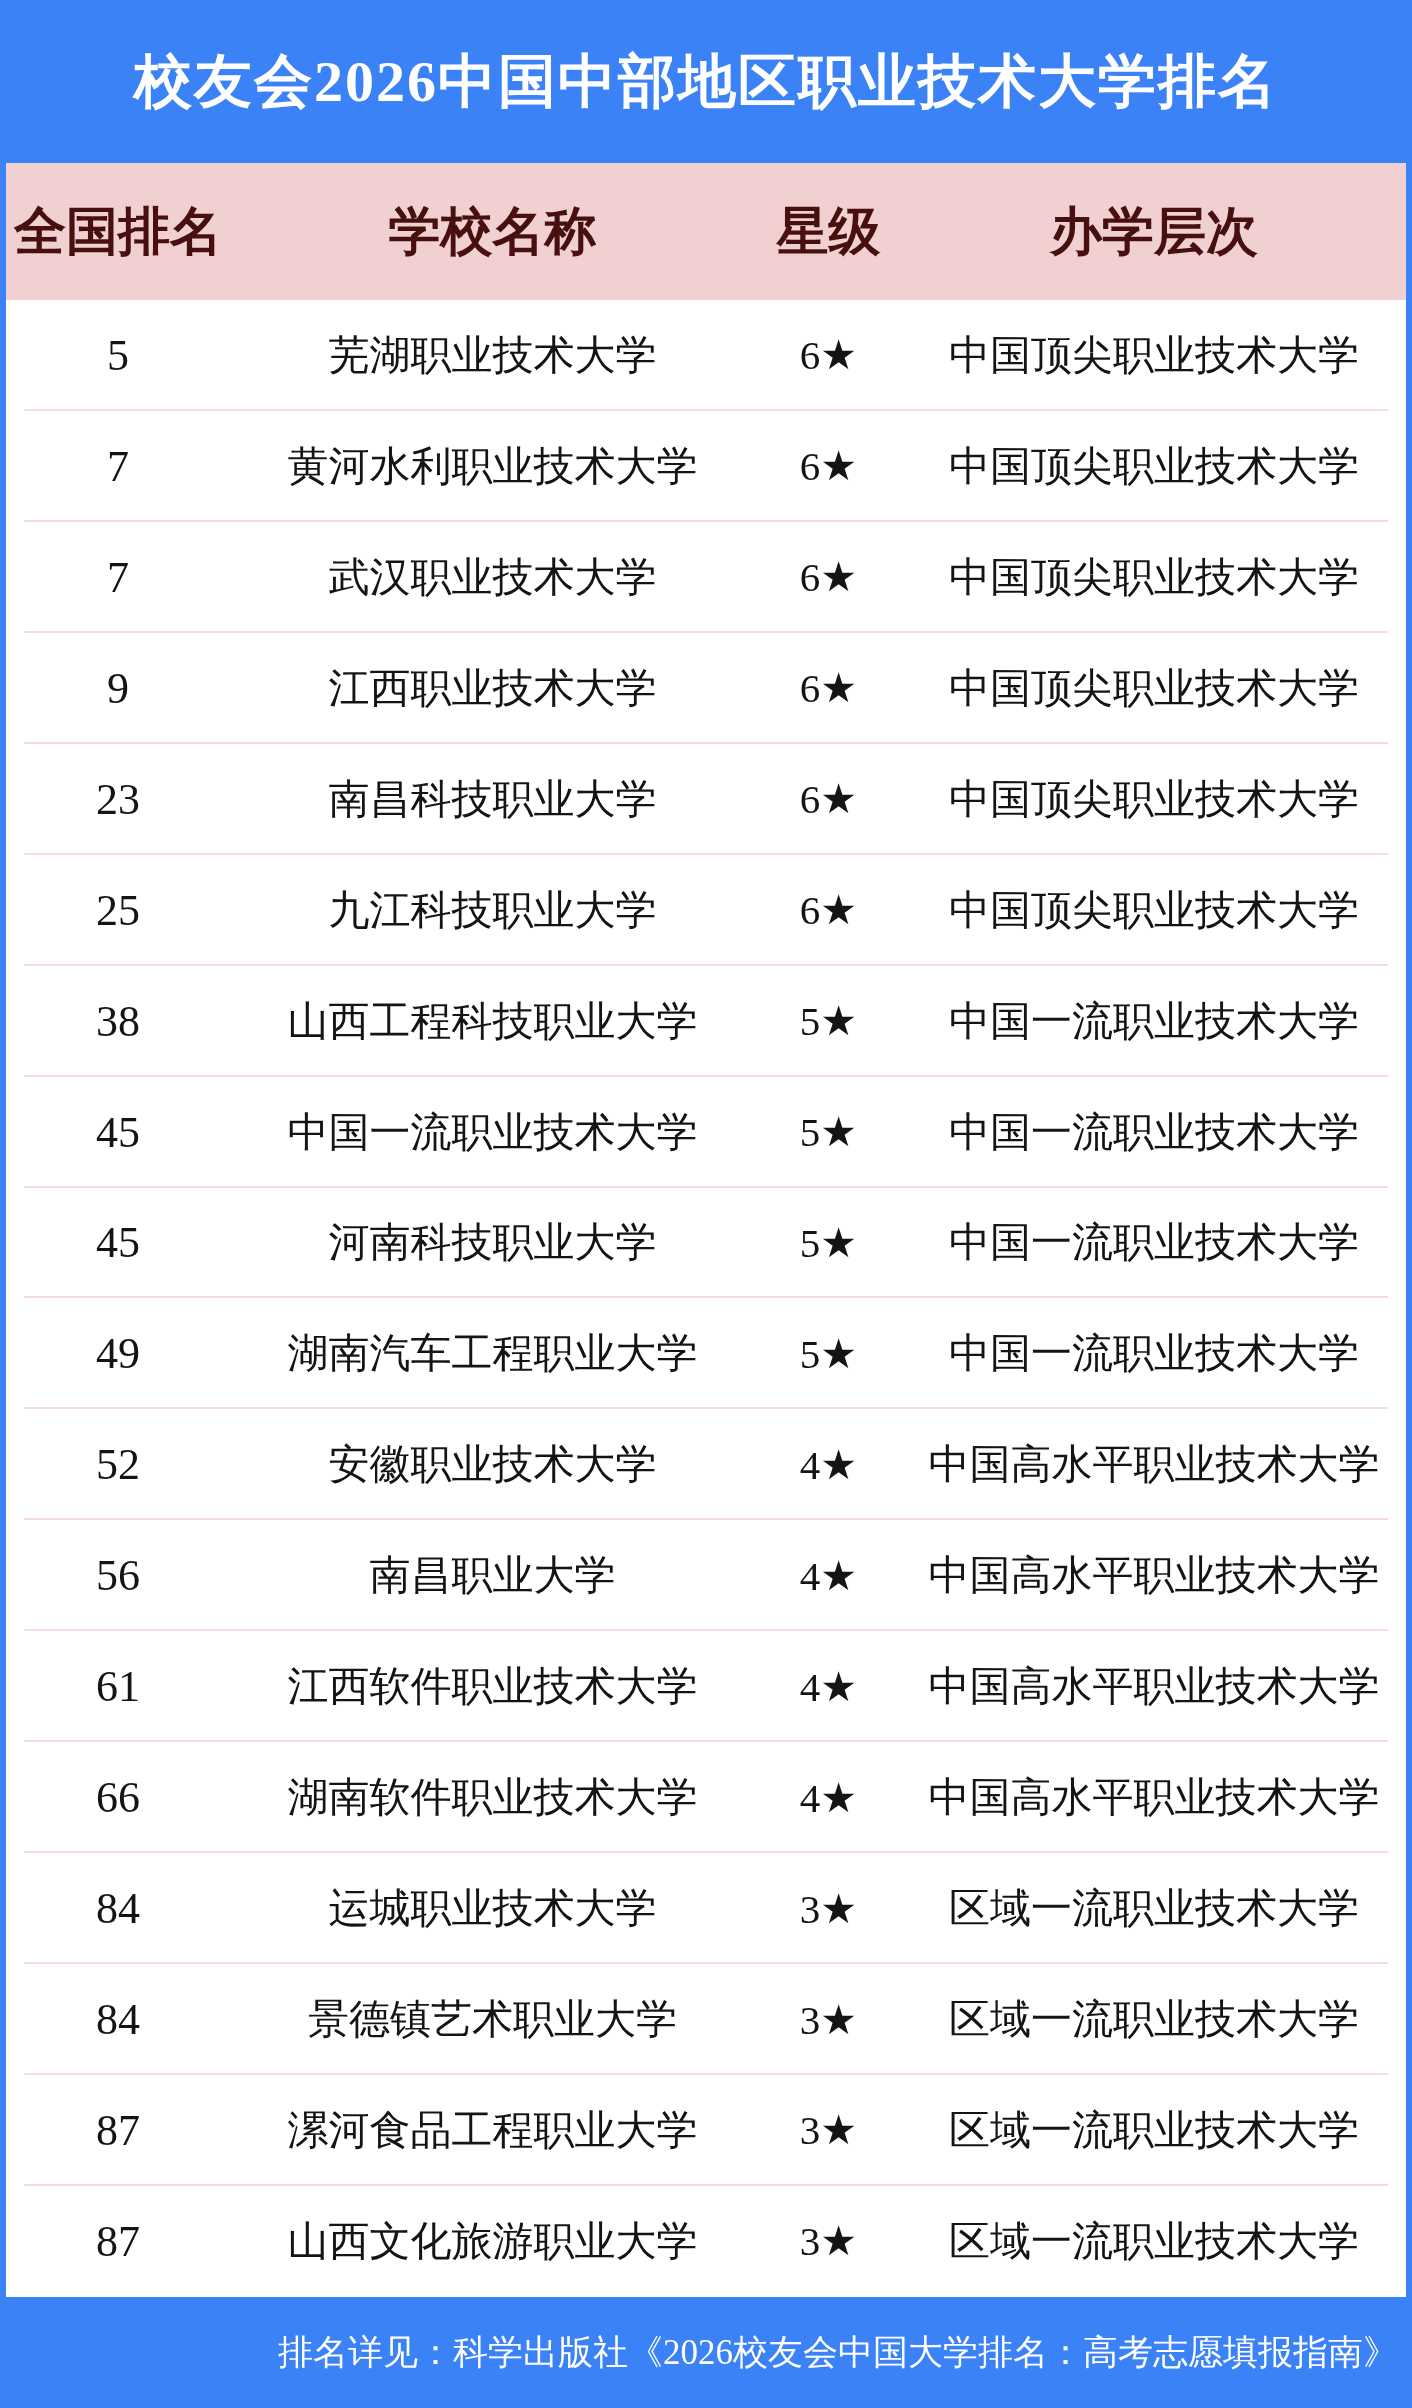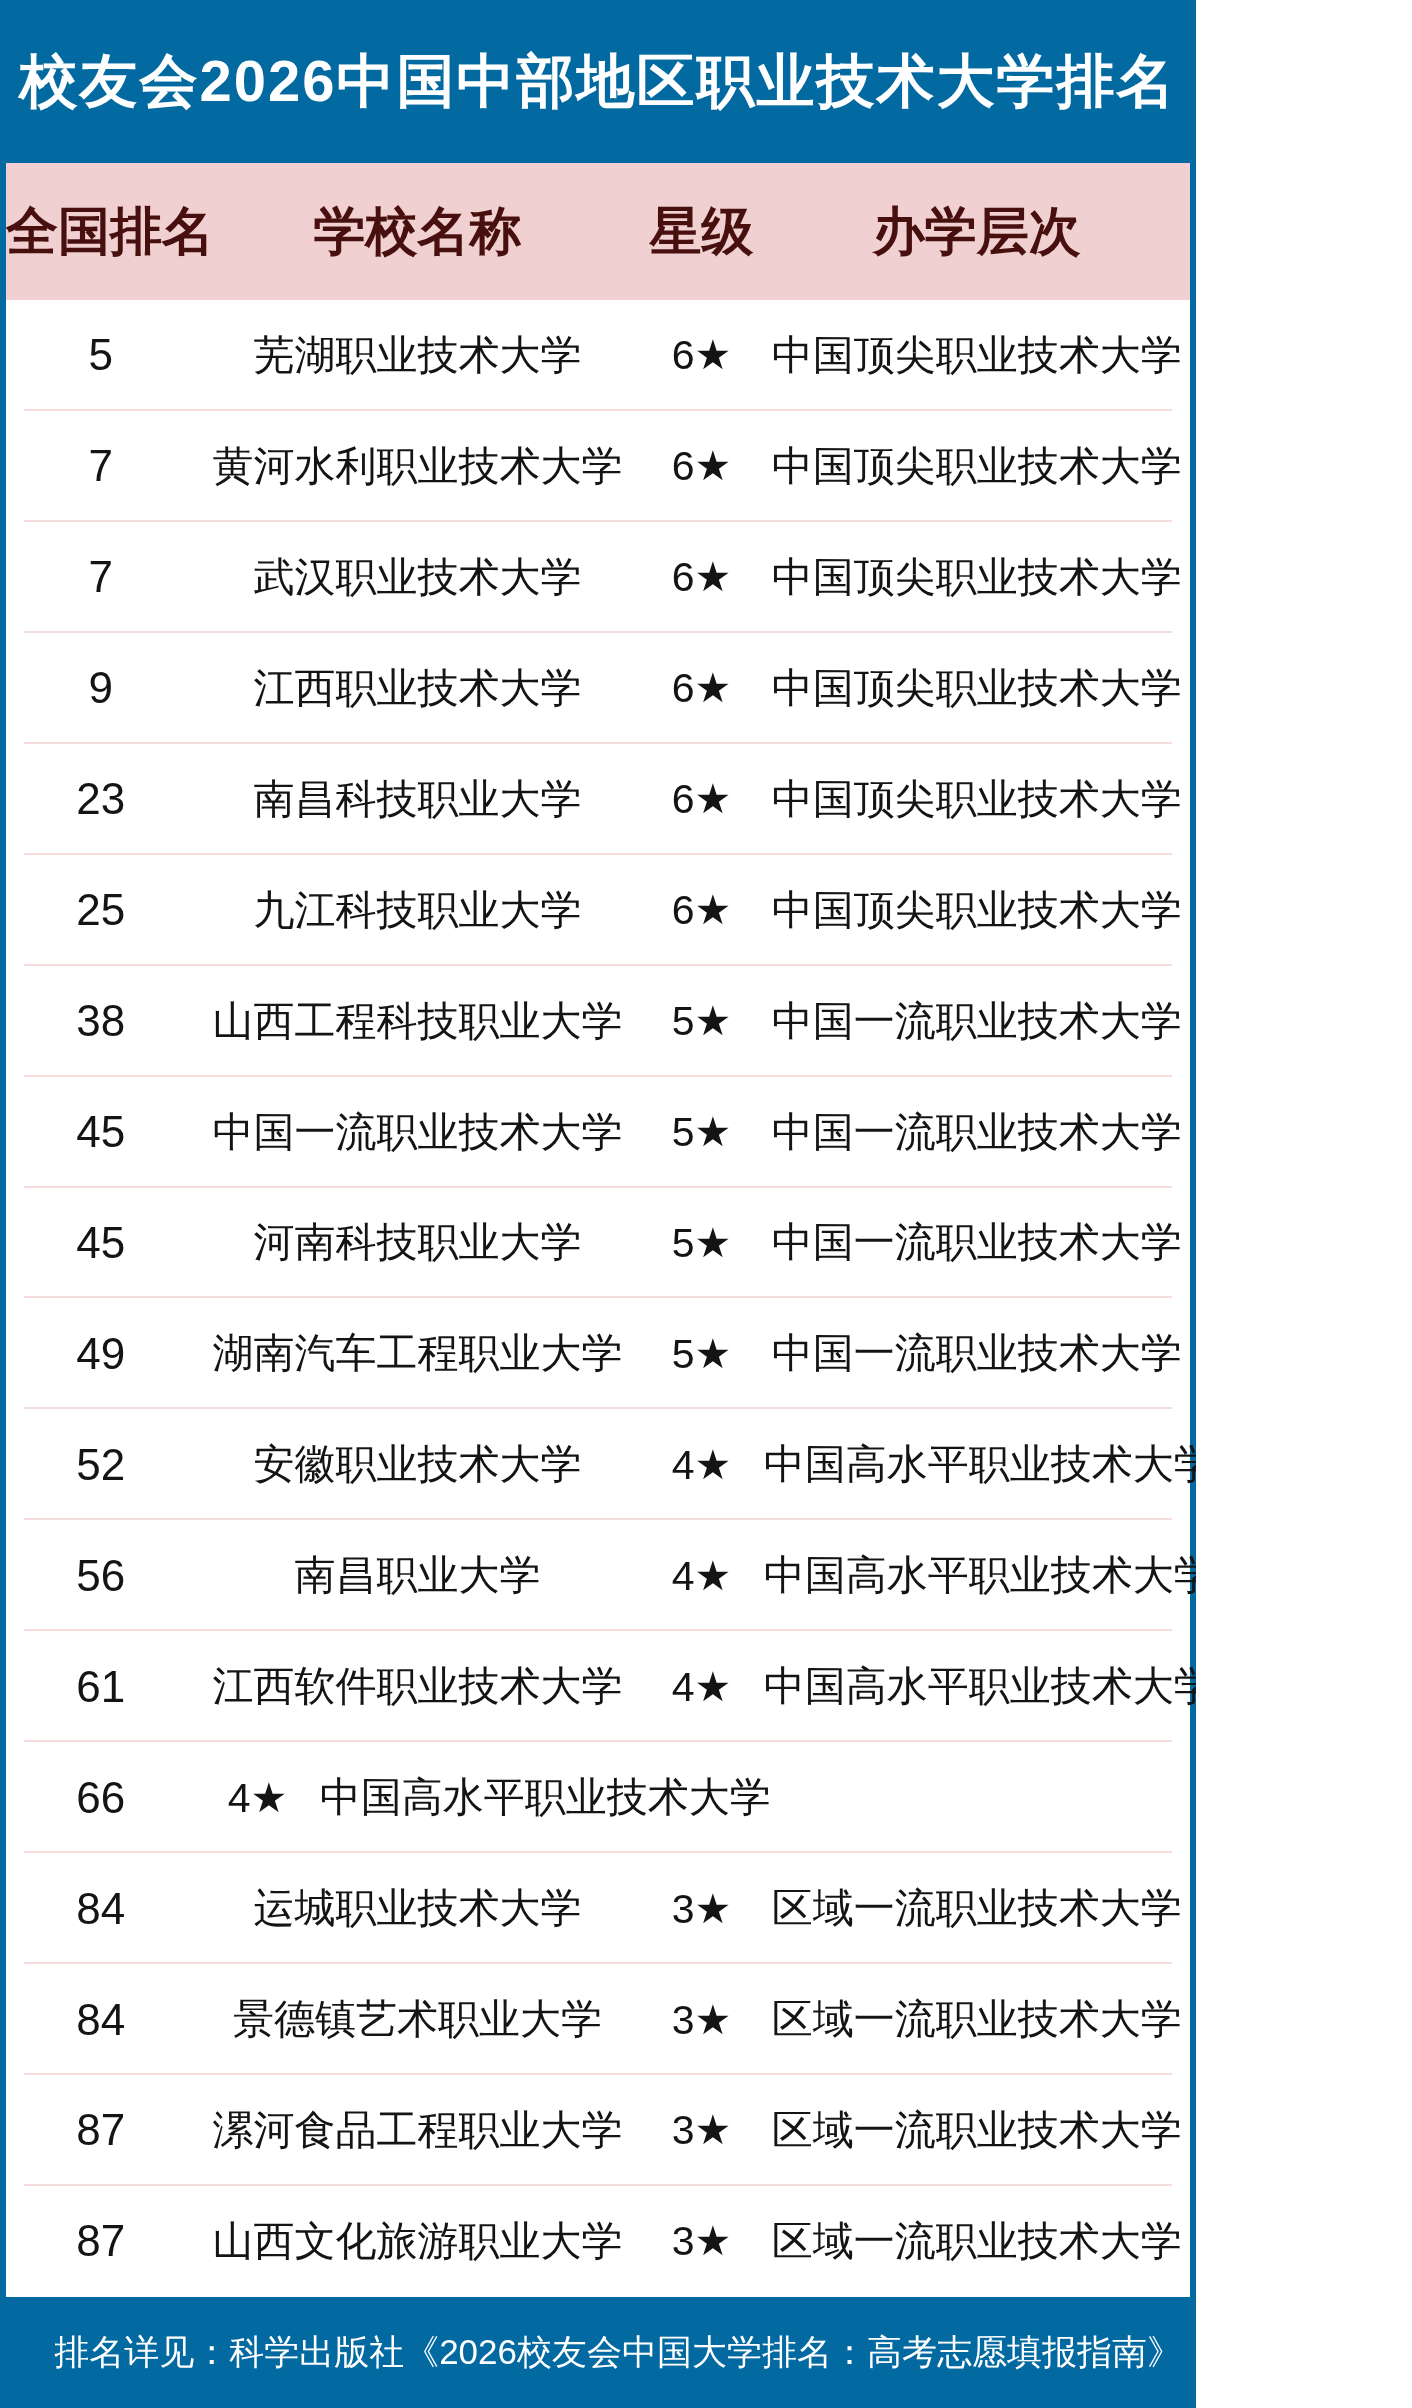--- a/index.html
+++ b/index.html
@@ -1,21 +1,21 @@
 <!DOCTYPE html>
 <html><head>
 <meta charset="utf-8">
 <style>
   html, body { margin: 0; padding: 0; }
   .poster {
     position: relative;
-    width: 1196px;
+    width: 1412px;
     height: 2408px;
-    background: #0369a1;
-    font-family: Liberation Sans, sans-serif;
+    background: #3b82f6;
+    font-family: Liberation Serif, serif;
     overflow: hidden;
   }
   .title-band {
     height: 163px;
     display: flex;
     align-items: center;
     justify-content: center;
   }
   .title-band .title-text {
     color: #ffffff;
@@ -186,20 +186,21 @@
 
   <div class="trow">
     <div class="col col-rank">61</div>
     <div class="col col-name">江西软件职业技术大学</div>
     <div class="col col-star">4★</div>
     <div class="col col-level">中国高水平职业技术大学</div>
   </div>
 
   <div class="trow">
     <div class="col col-rank">66</div>
+    <div class="col col-name">湖南软件职业技术大学</div>
     <div class="col col-star">4★</div>
     <div class="col col-level">中国高水平职业技术大学</div>
   </div>
 
   <div class="trow">
     <div class="col col-rank">84</div>
     <div class="col col-name">运城职业技术大学</div>
     <div class="col col-star">3★</div>
     <div class="col col-level">区域一流职业技术大学</div>
   </div>

